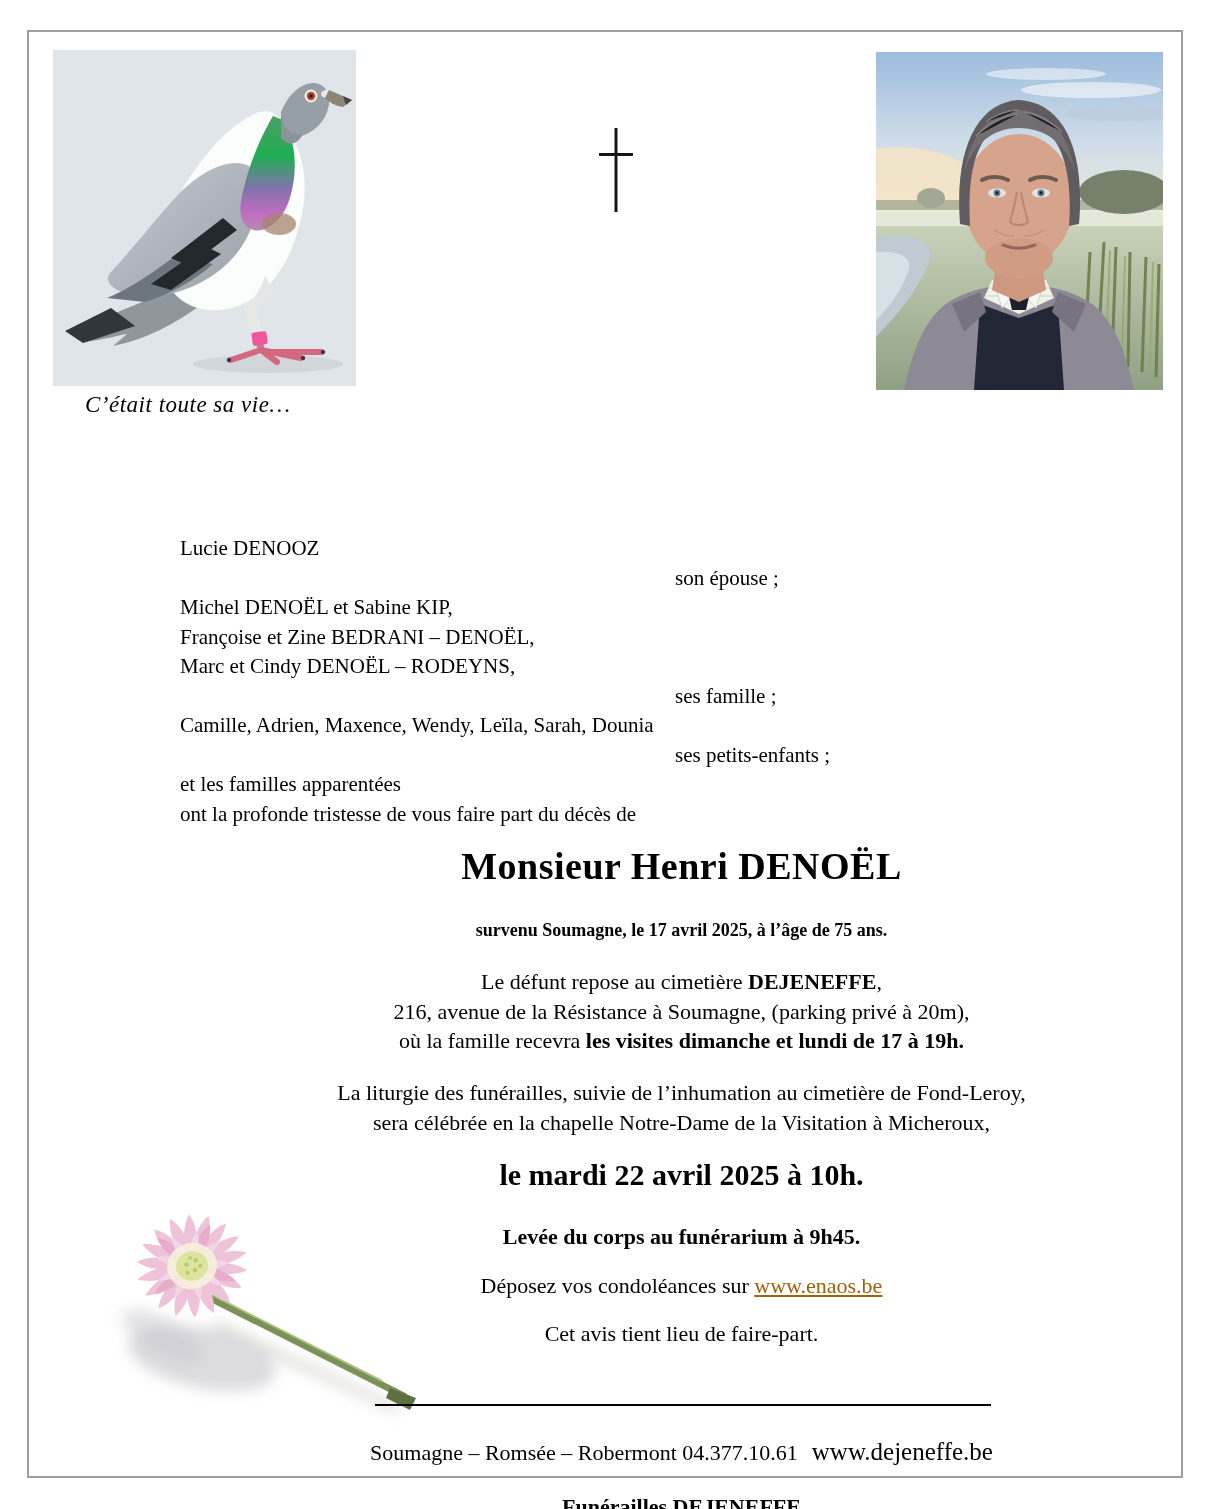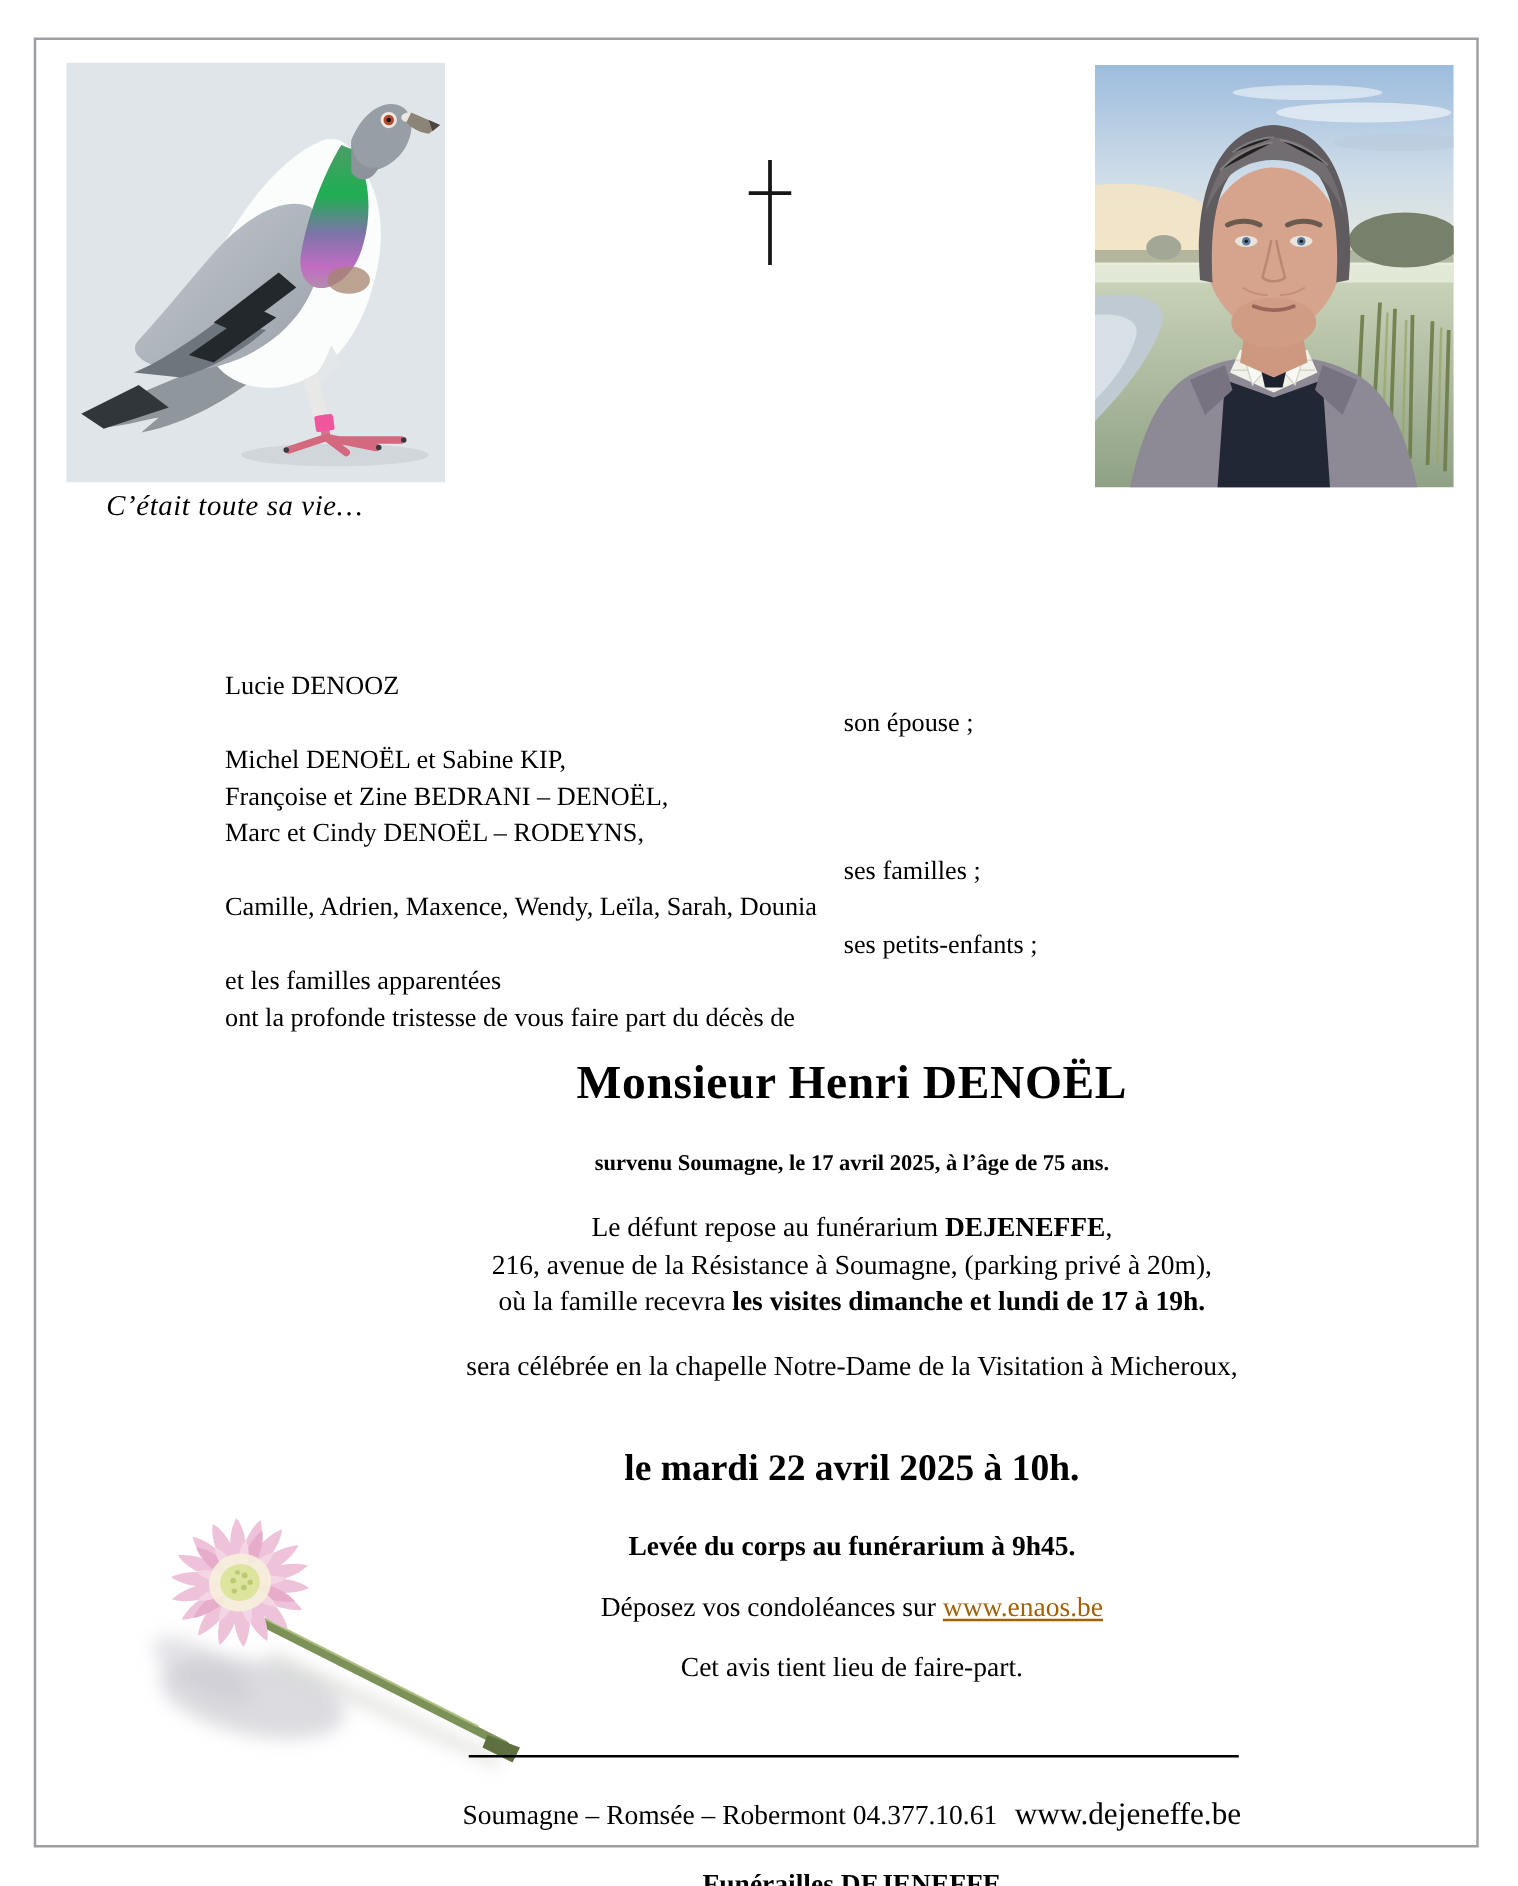--- a/index.html
+++ b/index.html
@@ -184,37 +184,38 @@
     <path d="M118 178 C124 182 132 184 138 184 M168 178 C162 182 154 184 148 184" stroke="#c28f77" stroke-width="1.5" fill="none"></path>
   </svg>
 </figure>
 
 <div class="abs family-block">
   <div class="line">Lucie DENOOZ</div>
   <div class="line indent">son épouse ;</div>
   <div class="line">Michel DENOËL et Sabine KIP,</div>
   <div class="line">Françoise et Zine BEDRANI – DENOËL,</div>
   <div class="line">Marc et Cindy DENOËL – RODEYNS,</div>
-  <div class="line indent">ses familles ;</div>
+  <div class="line indent">ses famille ;</div>
   <div class="line">Camille, Adrien, Maxence, Wendy, Leïla, Sarah, Dounia</div>
   <div class="line indent">ses petits-enfants ;</div>
   <div class="line">et les familles apparentées</div>
   <div class="line">ont la profonde tristesse de vous faire part du décès de</div>
 </div>
 
 <div class="abs center title">Monsieur Henri DENOËL</div>
 <div class="abs center survenu">survenu Soumagne, le 17 avril 2025, à l’âge de 75 ans.</div>
 
 <div class="abs center wake-block">
-  <div><span>Le défunt repose au funérarium </span><b>DEJENEFFE</b><span>,</span></div>
+  <div><span>Le défunt repose au cimetière </span><b>DEJENEFFE</b><span>,</span></div>
   <div>216, avenue de la Résistance à Soumagne, (parking privé à 20m),</div>
   <div><span>où la famille recevra </span><b>les visites dimanche et lundi de 17 à 19h.</b></div>
 </div>
 
 <div class="abs center liturgy-block">
+  <div>La liturgie des funérailles, suivie de l’inhumation au cimetière de Fond-Leroy,</div>
   <div>sera célébrée en la chapelle Notre-Dame de la Visitation à Micheroux,</div>
 </div>
 
 <div class="abs center date-line">le mardi 22 avril 2025 à 10h.</div>
 <div class="abs center levee-line">Levée du corps au funérarium à 9h45.</div>
 
 <div class="abs center condolences-line">
   <span>Déposez vos condoléances sur </span><a>www.enaos.be</a>
 </div>
 

